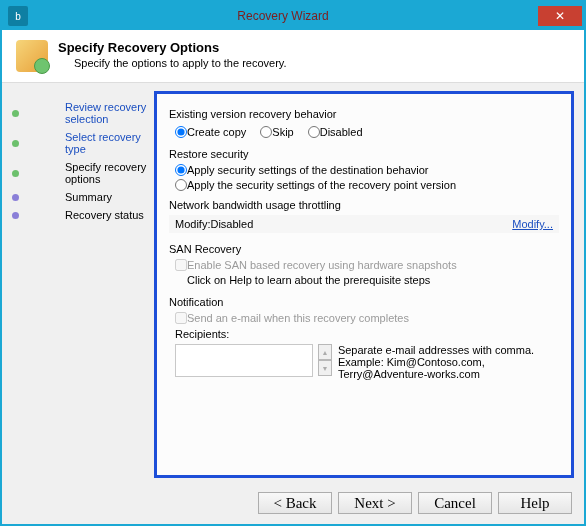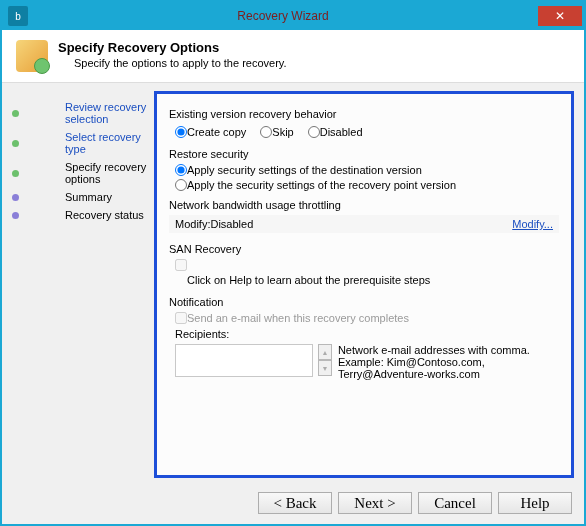--- a/index.html
+++ b/index.html
@@ -110,21 +110,21 @@
             <span>Disabled</span>
           </label>
         </div>
       </div>
 
       <div class="section">
         <div class="group-label">Restore security</div>
         <div class="radio-col">
           <label class="radio-item">
             <input type="radio" name="rs" checked="" style="">
-            <span>Apply security settings of the destination version</span>
+            <span>Apply security settings of the destination behavior</span>
           </label>
           <label class="radio-item">
             <input type="radio" name="rs" style="">
             <span>Apply the security settings of the recovery point version</span>
           </label>
         </div>
       </div>
 
       <div class="section">
         <div class="group-label">Network bandwidth usage throttling</div>
@@ -132,39 +132,40 @@
           <span>Modify: </span>
           <span>Disabled</span>
           <span class="modify">Modify...</span>
         </div>
       </div>
 
       <div class="section">
         <div class="group-label">SAN Recovery</div>
         <label class="radio-item disabled-text" style="margin:4px 0 0 6px">
           <input type="checkbox" disabled="" style="">
+          <span>Enable SAN based recovery using hardware snapshots</span>
         </label>
         <div class="indent">Click on Help to learn about the prerequisite steps</div>
       </div>
 
       <div class="section" style="margin-top:10px">
         <div class="group-label">Notification</div>
         <label class="radio-item disabled-text" style="margin:4px 0 0 6px">
           <input type="checkbox" disabled="" style="">
           <span>Send an e-mail when this recovery completes</span>
         </label>
         <div style="margin:4px 0 0 6px">Recipients:</div>
         <div class="notif-row" style="margin-left:6px">
           <textarea class="recipients" disabled="" style=""></textarea>
           <div class="spinner">
             <button disabled="">▲</button>
             <button disabled="">▼</button>
           </div>
           <div class="note">
-            <div>Network e-mail addresses with comma.</div>
+            <div>Separate e-mail addresses with comma.</div>
             <div>Example: Kim@Contoso.com, Terry@Adventure-works.com</div>
           </div>
         </div>
       </div>
 
     </div>
   </div>
 
   <div class="footer">
     <button>&lt; Back</button>

